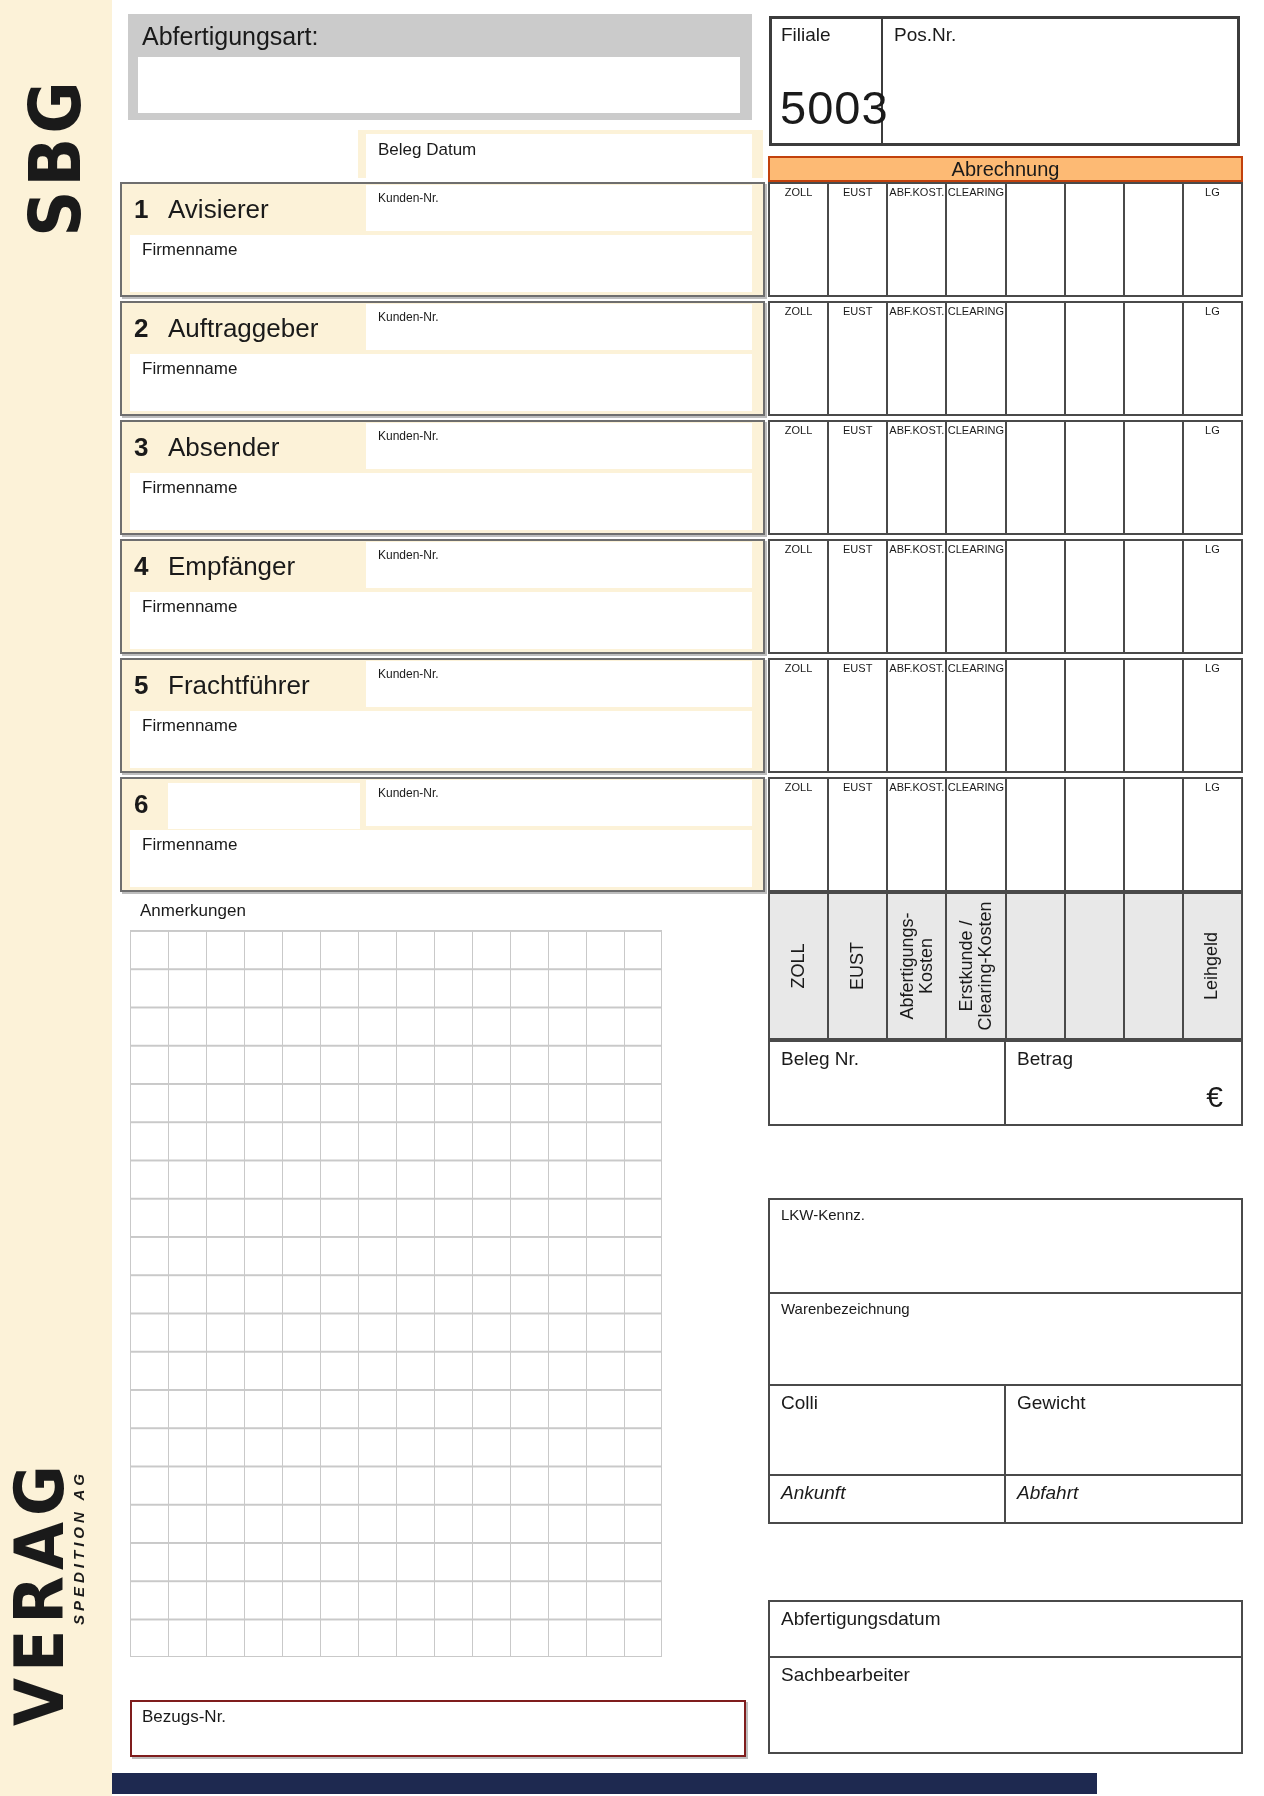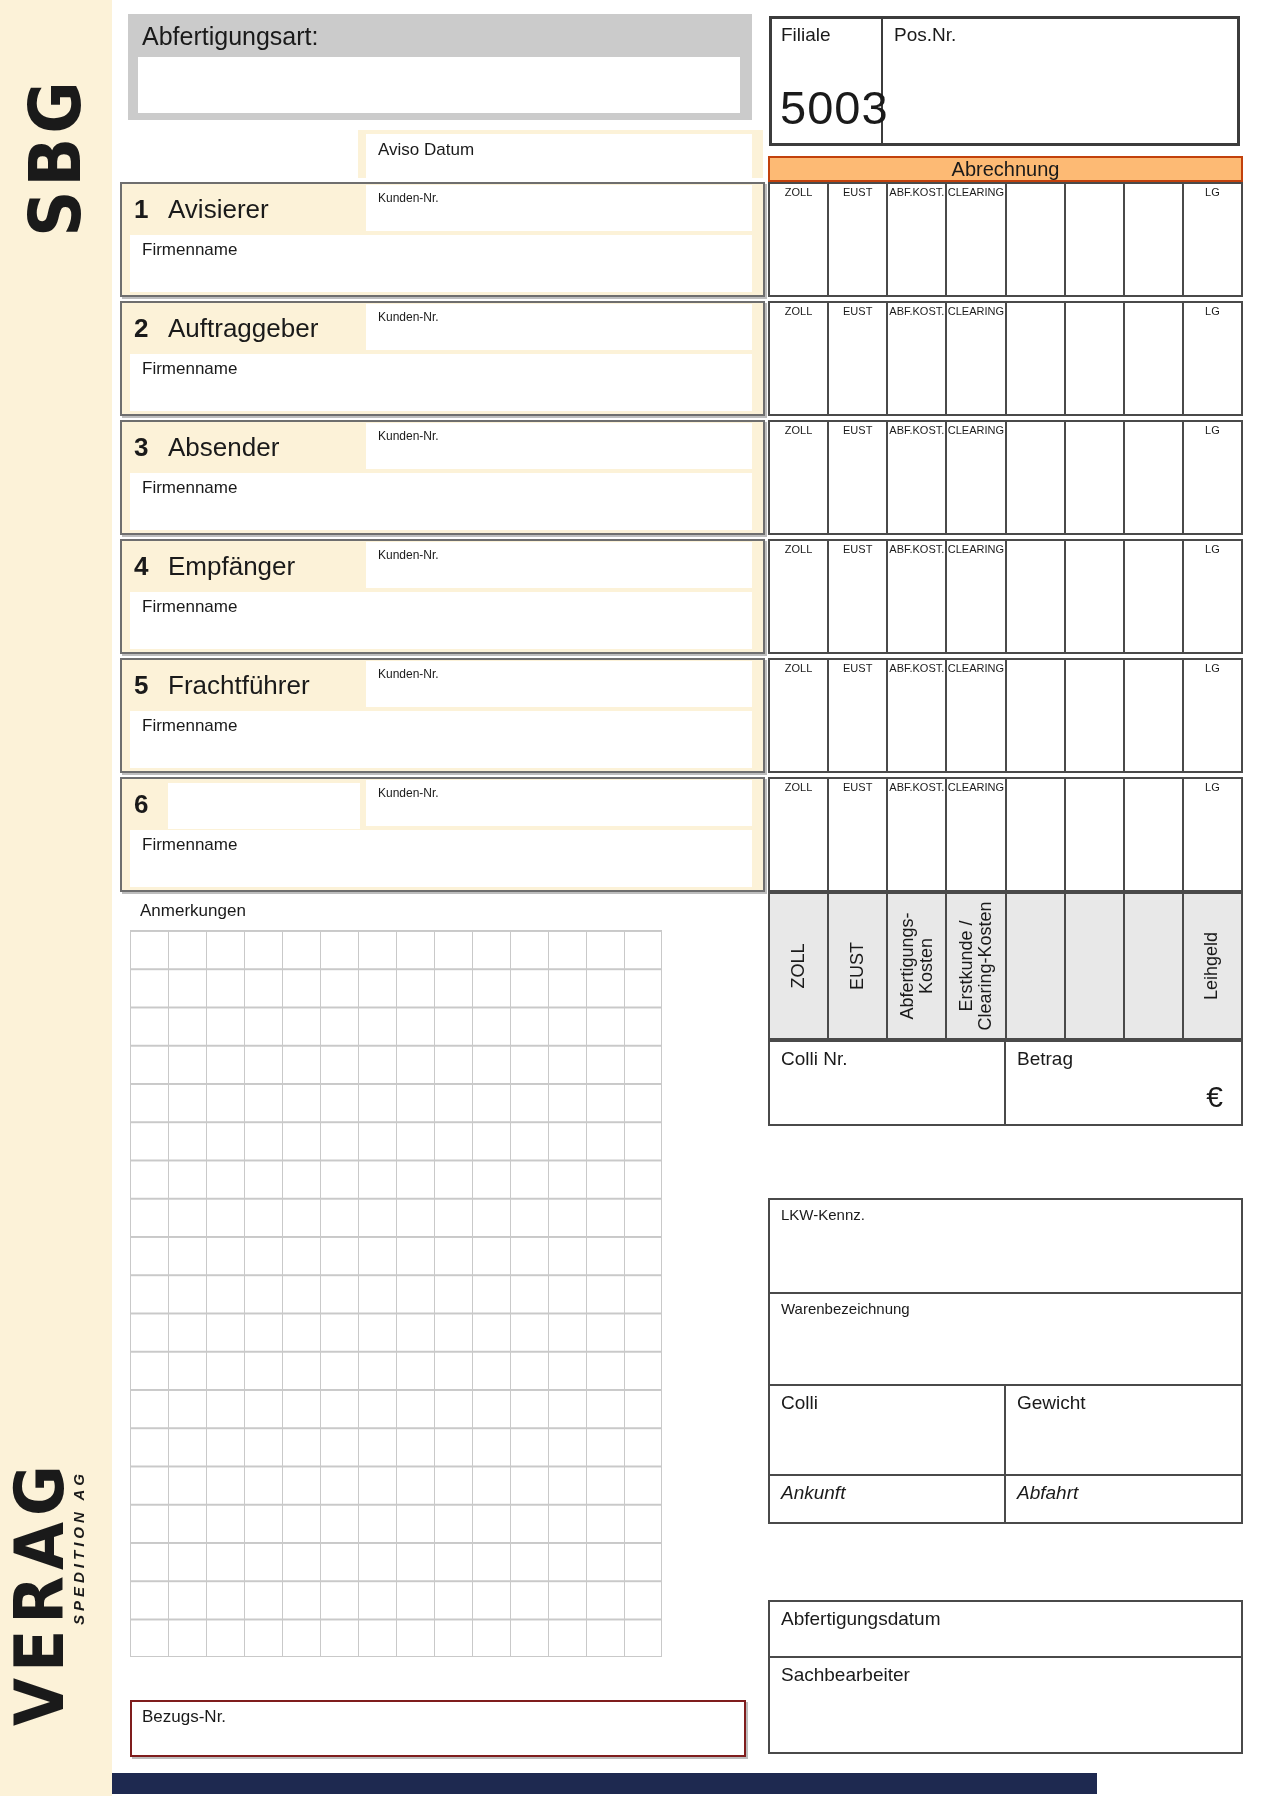--- a/index.html
+++ b/index.html
@@ -110,21 +110,21 @@
       <div class="lbl">Filiale</div>
       <div class="filiale-num">5003</div>
     </div>
     <div class="posnr-cell">
       <div class="lbl">Pos.Nr.</div>
     </div>
   </div>
 
   <div class="aviso-wrap">
     <div class="aviso-input">
-      <div class="lbl">Aviso Datum</div>
+      <div class="lbl">Beleg Datum</div>
     </div>
   </div>
 
   <div id="sections">
       <div class="section" style="top: 182px;">
     <div class="sec-number">1</div>
     <div class="sec-title">Avisierer</div>
 
     <div class="sec-kunden">
       <div class="lbl">Kunden-Nr.</div>
@@ -374,21 +374,21 @@
       <div class="abr-fcell">
         <div class="rot"></div>
       </div>
       <div class="abr-fcell">
         <div class="rot">Leihgeld</div>
       </div>
     </div>
 
   <div class="beleg-row">
     <div class="beleg-cell">
-      <div class="lbl">Colli Nr.</div>
+      <div class="lbl">Beleg Nr.</div>
     </div>
     <div class="betrag-cell">
       <div class="lbl">Betrag</div>
       <div class="euro">€</div>
     </div>
   </div>
 
   <div class="anm-label">Anmerkungen</div>
   <div class="anm-grid"></div>
 

